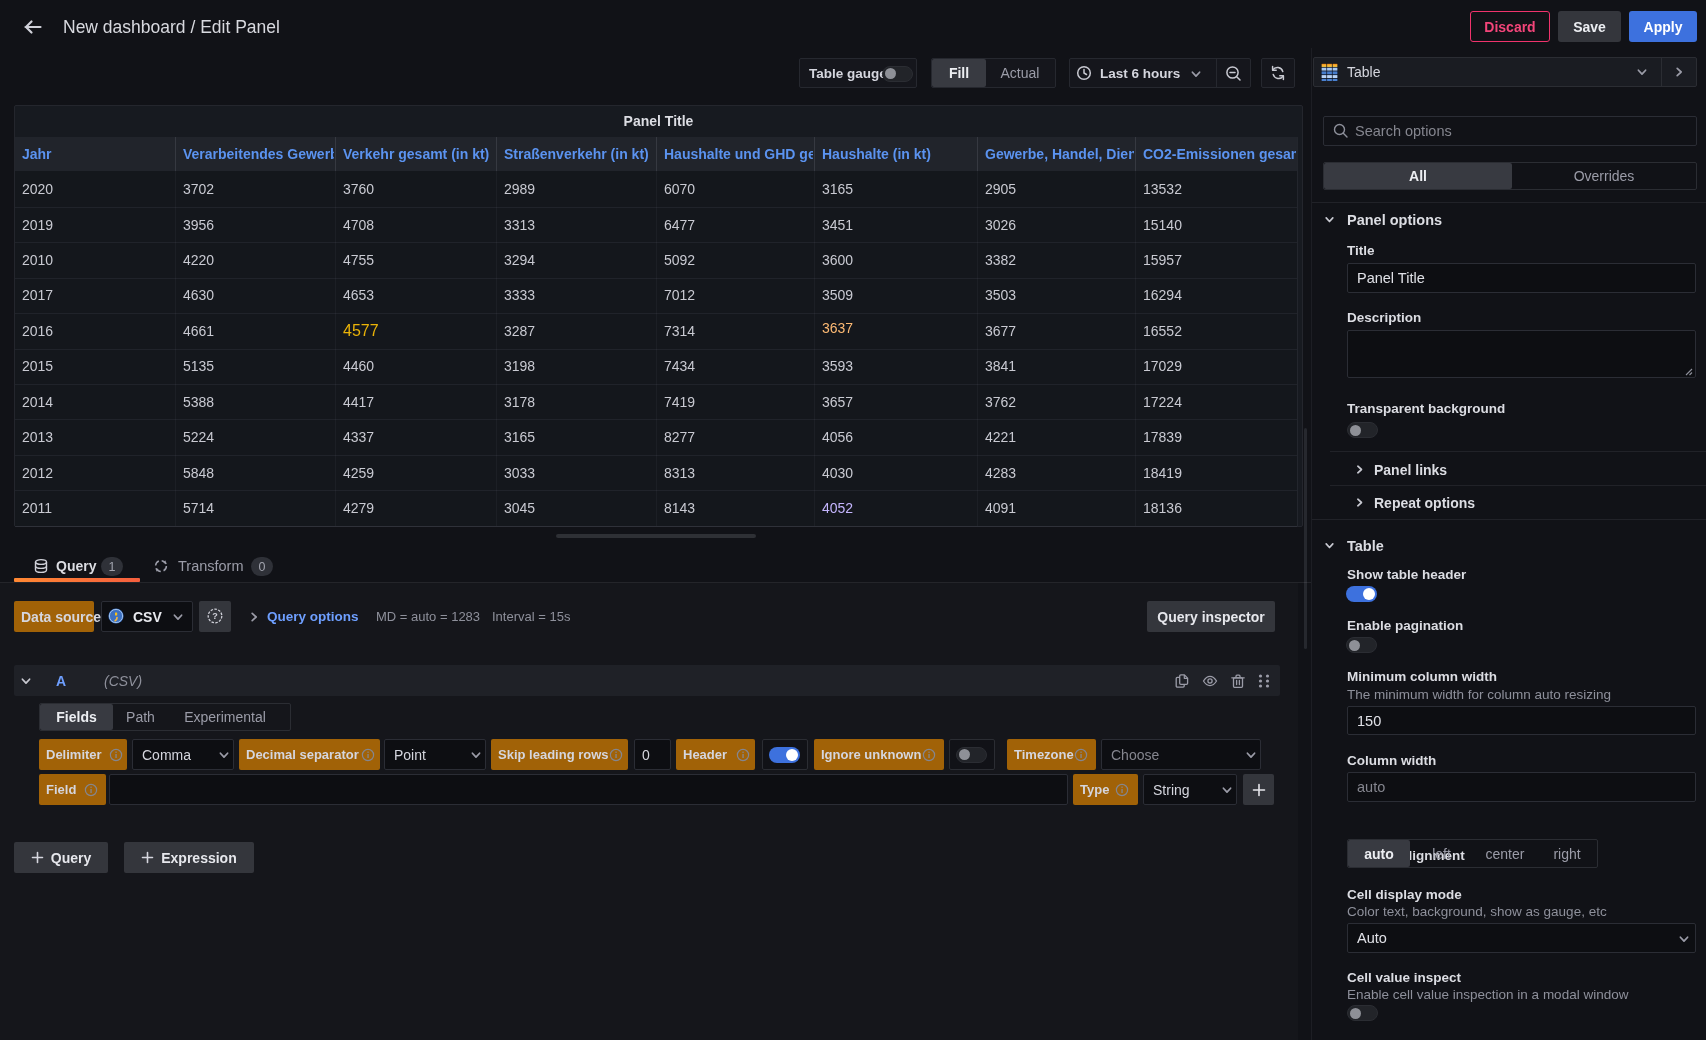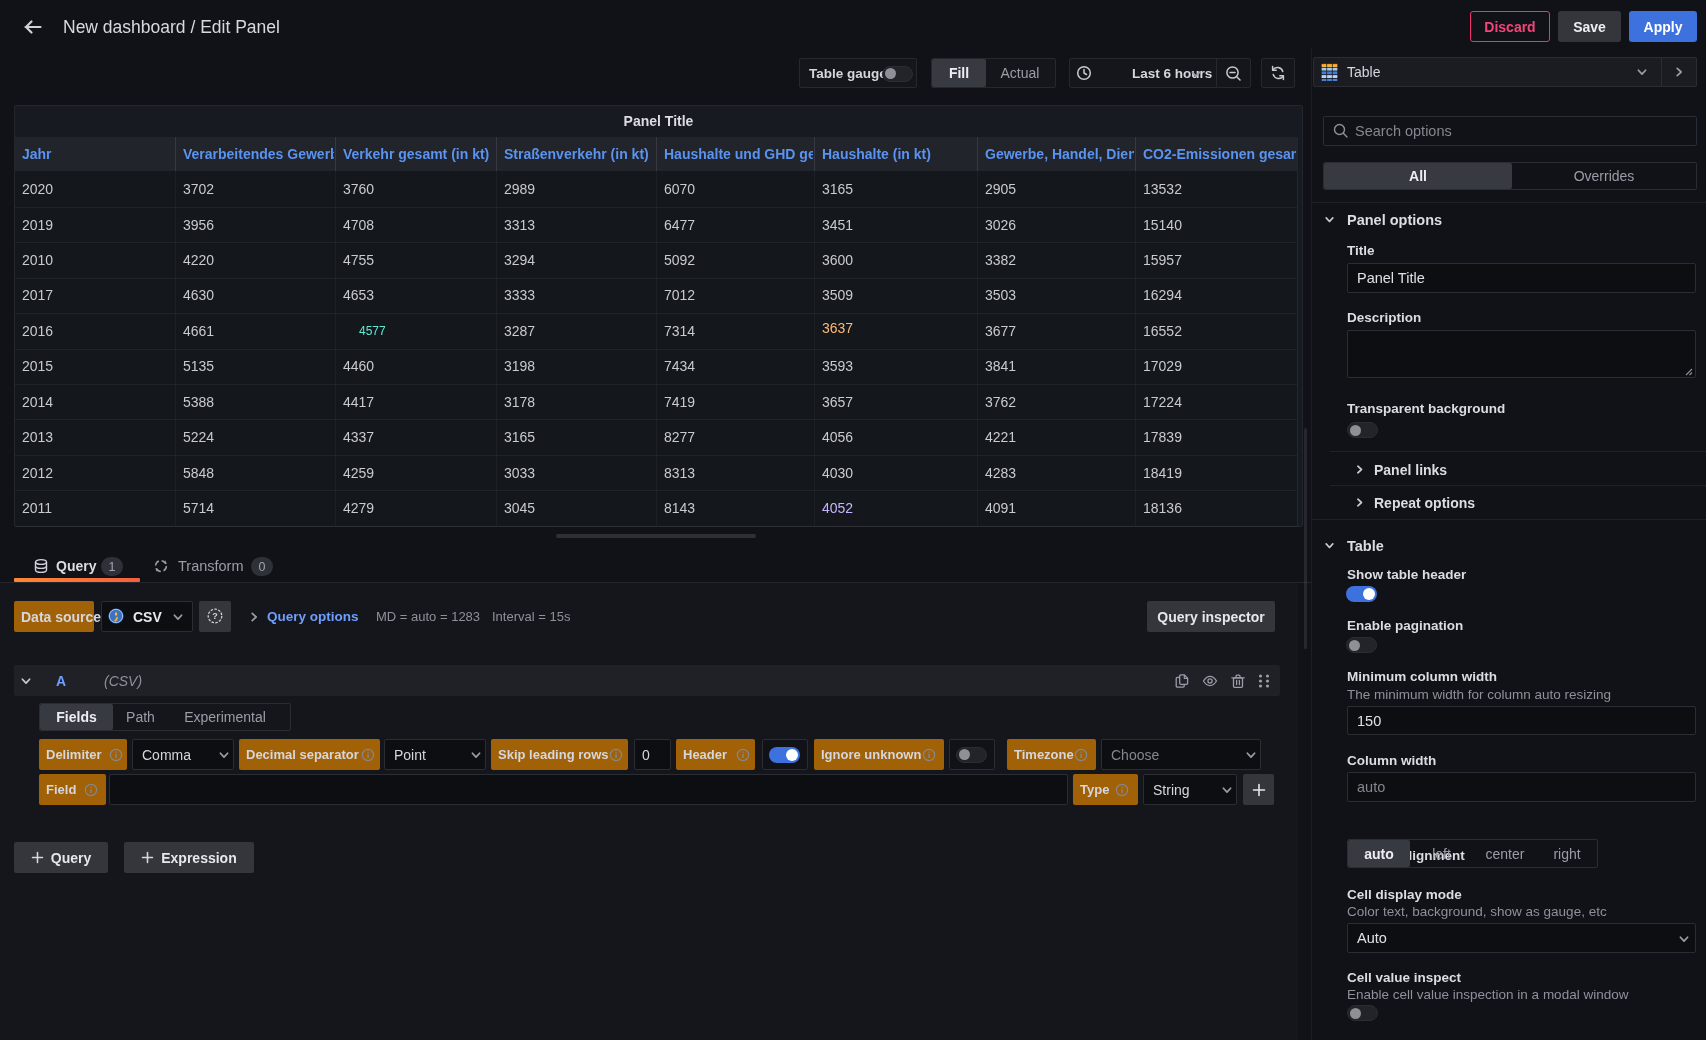--- a/index.html
+++ b/index.html
@@ -32,21 +32,21 @@
     </div>
 <div class="toolbox" style="left:931px;top:58px;width:125px;height:30px;"></div>
 <div class="seg-on abs" style="left:932px;top:59px;width:54px;height:28px;font-size:14px;">Fill</div>
 <div class="seg-off abs" style="left:986px;top:59px;width:68px;height:28px;font-size:14px;">Actual</div>
 <div class="toolbox" style="left:1069px;top:58px;width:182px;height:30px;"></div>
 <div class="abs" style="left:1216px;top:58px;width:1px;height:30px;background:#26282f;"></div>
 <svg class="abs" style="left:1076px;top:65px;" width="16" height="16" viewBox="0 0 16 16">
       <circle cx="8" cy="8" r="6.3" stroke="#c8c9d1" stroke-width="1.5" fill="none"></circle>
       <path d="M8 4.5 V8 L10.5 9.5" stroke="#c8c9d1" stroke-width="1.5" fill="none" stroke-linecap="round"></path>
     </svg>
-<div class="lbl" style="left:1100px;top:58px;height:30px;font-weight:700;font-size:13.5px;color:#d5d6de;margin-left:32px;">Last 6 hours</div>
+<div class="lbl" style="left:1100px;top:58px;height:30px;font-weight:700;font-size:13.5px;color:#d5d6de;">Last 6 hours</div>
 <svg class="abs" style="left:1190px;top:68px;" width="12" height="12" viewBox="0 0 12 12">
       <path d="M2.4000000000000004 4.199999999999999 L6.0 8.16 L9.600000000000001 4.199999999999999" stroke="#9b9ca8" stroke-width="1.7" fill="none" stroke-linecap="round" stroke-linejoin="round"></path>
     </svg>
 <svg class="abs" style="left:1225px;top:65px;" width="16" height="16" viewBox="0 0 16 16">
       <circle cx="7.5" cy="7.5" r="5.6" stroke="#c8c9d1" stroke-width="1.5" fill="none"></circle>
       <path d="M5 7.5 H10" stroke="#c8c9d1" stroke-width="1.5" stroke-linecap="round"></path>
       <path d="M11.7 11.7 L15 15" stroke="#c8c9d1" stroke-width="1.5" stroke-linecap="round"></path>
     </svg>
 <div class="toolbox" style="left:1261px;top:58px;width:34px;height:30px;"></div>
 <svg class="abs" style="left:1270px;top:65px;" width="16" height="16" viewBox="0 0 16 16">
@@ -114,21 +114,21 @@
 <div class="lbl" style="left:183px;top:277.6px;width:151px;height:35.45px;color:#c9cad2;font-size:14px;">4630</div>
 <div class="lbl" style="left:343px;top:277.6px;width:152px;height:35.45px;color:#c9cad2;font-size:14px;">4653</div>
 <div class="lbl" style="left:504px;top:277.6px;width:151px;height:35.45px;color:#c9cad2;font-size:14px;">3333</div>
 <div class="lbl" style="left:664px;top:277.6px;width:149px;height:35.45px;color:#c9cad2;font-size:14px;">7012</div>
 <div class="lbl" style="left:822px;top:277.6px;width:154px;height:35.45px;color:#c9cad2;font-size:14px;">3509</div>
 <div class="lbl" style="left:985px;top:277.6px;width:149px;height:35.45px;color:#c9cad2;font-size:14px;">3503</div>
 <div class="lbl" style="left:1143px;top:277.6px;width:153px;height:35.45px;color:#c9cad2;font-size:14px;">16294</div>
 <div class="abs" style="left:15px;top:313.1px;width:1282px;height:1px;background:rgba(204,204,220,0.07);"></div>
 <div class="lbl" style="left:22px;top:313.1px;width:152px;height:35.45px;color:#c9cad2;font-size:14px;">2016</div>
 <div class="lbl" style="left:183px;top:313.1px;width:151px;height:35.45px;color:#c9cad2;font-size:14px;">4661</div>
-<div class="lbl" style="left:359px;top:313.1px;width:152px;height:35.45px;color:#5eead4;font-size:12px;">4577</div>
+<div class="lbl" style="left:343px;top:313.1px;width:152px;height:35.45px;color:#eab308;font-size:16px;">4577</div>
 <div class="lbl" style="left:504px;top:313.1px;width:151px;height:35.45px;color:#c9cad2;font-size:14px;">3287</div>
 <div class="lbl" style="left:664px;top:313.1px;width:149px;height:35.45px;color:#c9cad2;font-size:14px;">7314</div>
 <div class="lbl" style="left:822px;top:313.1px;width:154px;height:29px;color:#fdba74;font-size:14px;">3637</div>
 <div class="lbl" style="left:985px;top:313.1px;width:149px;height:35.45px;color:#c9cad2;font-size:14px;">3677</div>
 <div class="lbl" style="left:1143px;top:313.1px;width:153px;height:35.45px;color:#c9cad2;font-size:14px;">16552</div>
 <div class="abs" style="left:15px;top:348.5px;width:1282px;height:1px;background:rgba(204,204,220,0.07);"></div>
 <div class="lbl" style="left:22px;top:348.5px;width:152px;height:35.45px;color:#c9cad2;font-size:14px;">2015</div>
 <div class="lbl" style="left:183px;top:348.5px;width:151px;height:35.45px;color:#c9cad2;font-size:14px;">5135</div>
 <div class="lbl" style="left:343px;top:348.5px;width:152px;height:35.45px;color:#c9cad2;font-size:14px;">4460</div>
 <div class="lbl" style="left:504px;top:348.5px;width:151px;height:35.45px;color:#c9cad2;font-size:14px;">3198</div>

